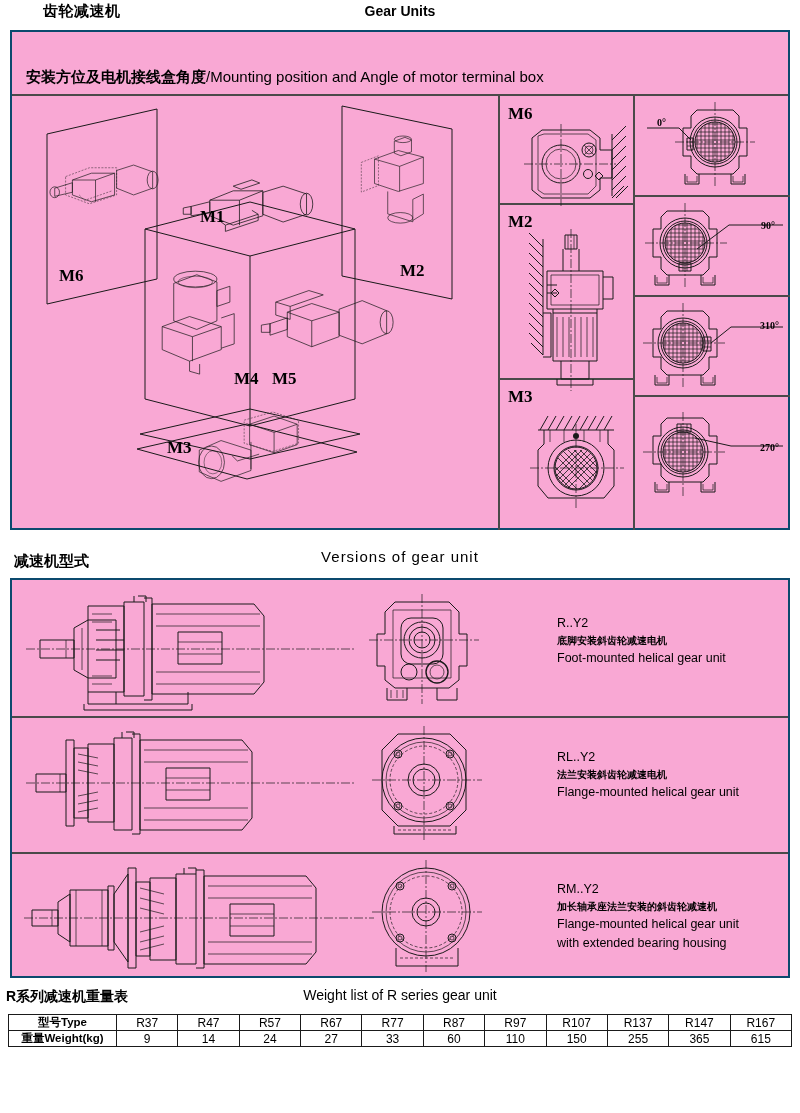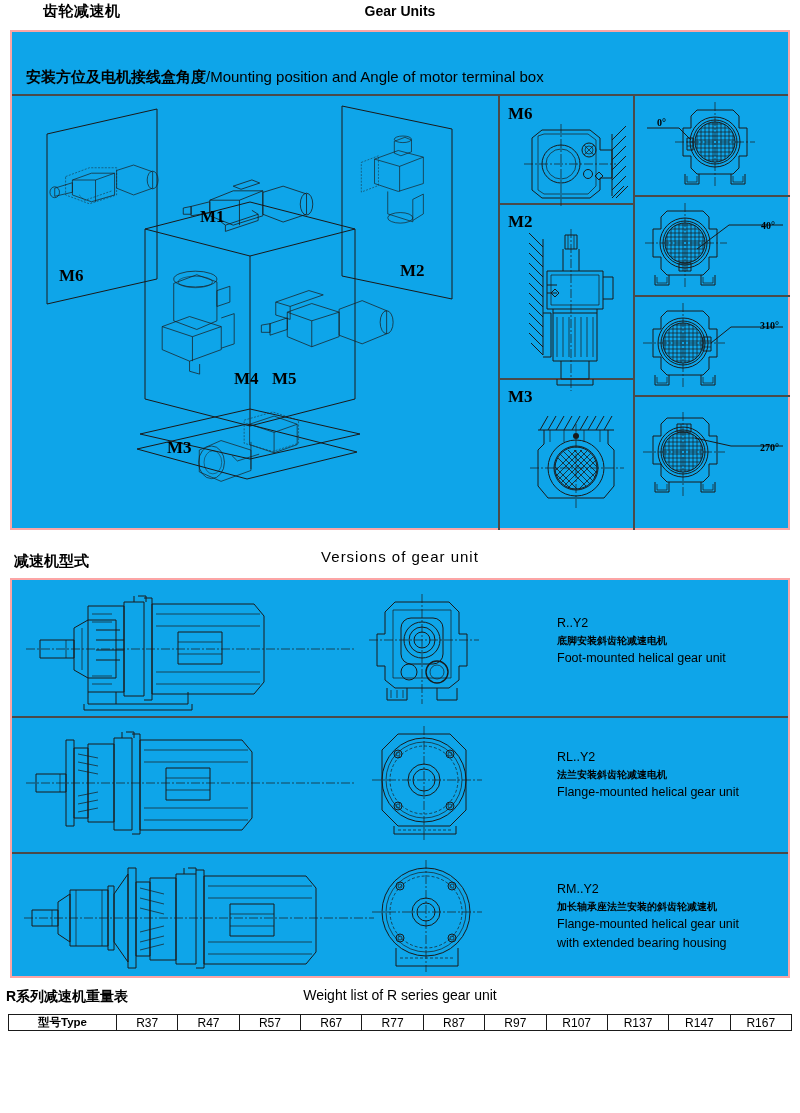--- a/index.html
+++ b/index.html
@@ -30,22 +30,22 @@
   }
   .hdr-en {
     position: absolute; left: 0; top: 1px;
     width: 800px; text-align: center;
     font-size: 14px; font-weight: bold; color: #000;
   }
 
   
   .frame {
     position: absolute;
-    border: 2px solid #fca5a5;
-    background: #0ea5e9;
+    border: 2px solid #0c4a6e;
+    background: #f9a8d4;
     text-decoration: underline;
   }
   .vline { position: absolute; background: #4a4a4a; width: 2px; }
   .hline { position: absolute; background: #4a4a4a; height: 2px; }
 
   
   #sec1 { left: 10px; top: 30px; width: 780px; height: 500px; }
   #sec1-title {
     position: absolute; left: 14px; top: 36px;
     font-size: 15px; font-weight: bold; color: #000;
@@ -447,21 +447,21 @@
             <circle cx="50" cy="46" r="20"></circle>
           </clipPath>
         </defs>
       <circle class="ln" cx="50" cy="46" r="20"></circle>
 
       <path class="ln" d="M44 66 L56 66 L56 74 L44 74 Z"></path>
       <path class="thin" d="M48 66 L48 74 M52 66 L52 74"></path>
       <path class="cdash" d="M50 6 L50 90 M10 46 L92 46"></path>
       <path class="ln" d="M62 52 L94 28 L148 28"></path>
     </svg>
-    <span class="anglabel" style="left:749px; top:188px;">40°</span>
+    <span class="anglabel" style="left:749px; top:188px;">90°</span>
 
     <svg width="155" height="98" viewBox="0 0 155 98" style="position:absolute;left:623px;top:265px;">
       <path class="ln" d="M32 14 L68 14 L74 20 L74 32 L82 32 L82 60 L74 60 L74 72 L68 78 L32 78 L26 72 L26 60 L18 60 L18 32 L26 32 L26 20 Z"></path>
       <path class="ln" d="M20 78 L20 88 L34 88 L34 78 M66 78 L66 88 L80 88 L80 78"></path>
       <path class="thin" d="M22 80 L22 86 L32 86 L32 80 M68 80 L68 86 L78 86 L78 80"></path>
       <circle class="ln" cx="48" cy="46" r="25"></circle>
       <circle class="ln" cx="48" cy="46" r="22"></circle>
       <g clip-path="url(#d180c)">
         <g stroke="#1a1a1a" stroke-width="0.7" fill="none">
           <path d="M26 26 L26 70"></path>
@@ -714,16 +714,30 @@
         <td class="val">R57</td>
         <td class="val">R67</td>
         <td class="val">R77</td>
         <td class="val">R87</td>
         <td class="val">R97</td>
         <td class="val">R107</td>
         <td class="val">R137</td>
         <td class="val">R147</td>
         <td class="val">R167</td>
       </tr>
+      <tr>
+        <td class="rowhdr">重量Weight(kg)</td>
+        <td class="val">9</td>
+        <td class="val">14</td>
+        <td class="val">24</td>
+        <td class="val">27</td>
+        <td class="val">33</td>
+        <td class="val">60</td>
+        <td class="val">110</td>
+        <td class="val">150</td>
+        <td class="val">255</td>
+        <td class="val">365</td>
+        <td class="val">615</td>
+      </tr>
     </tbody>
   </table>
 
 </div>
 
 </body></html>

